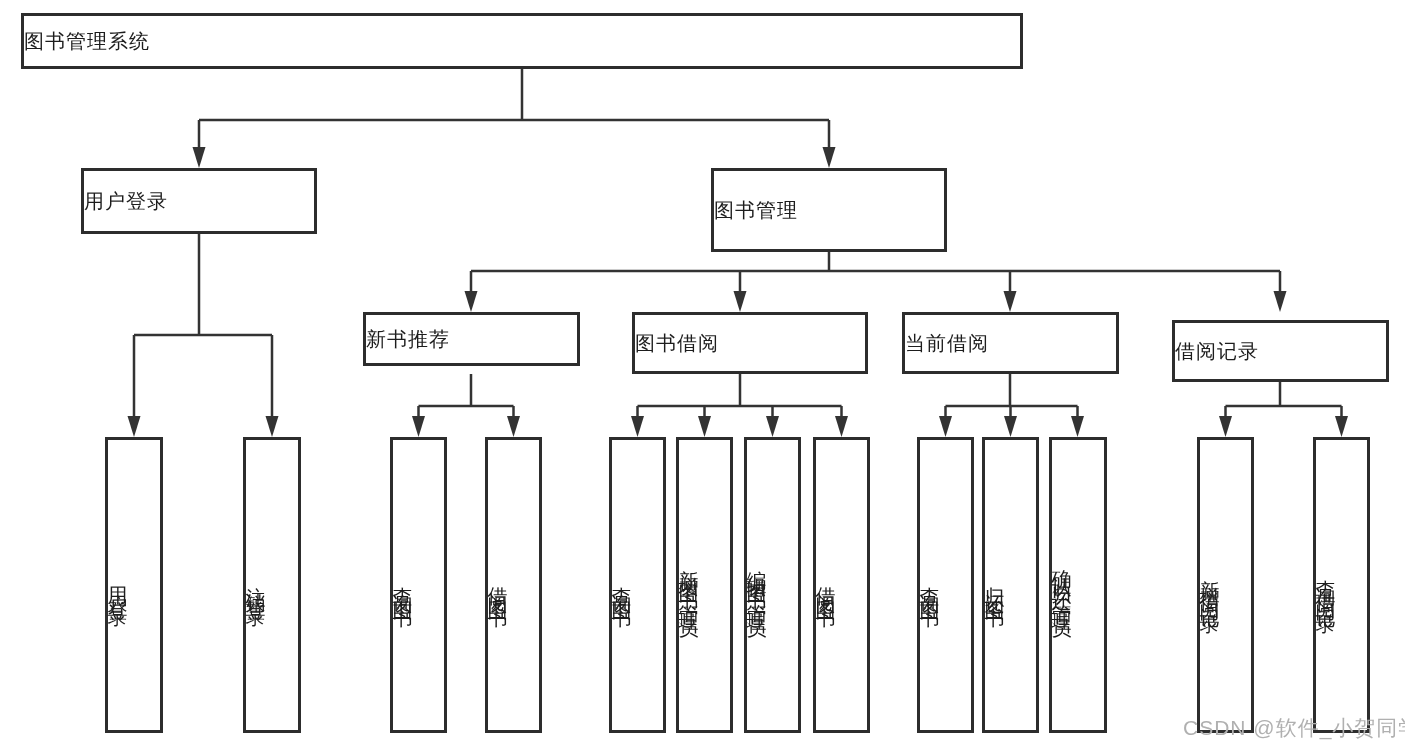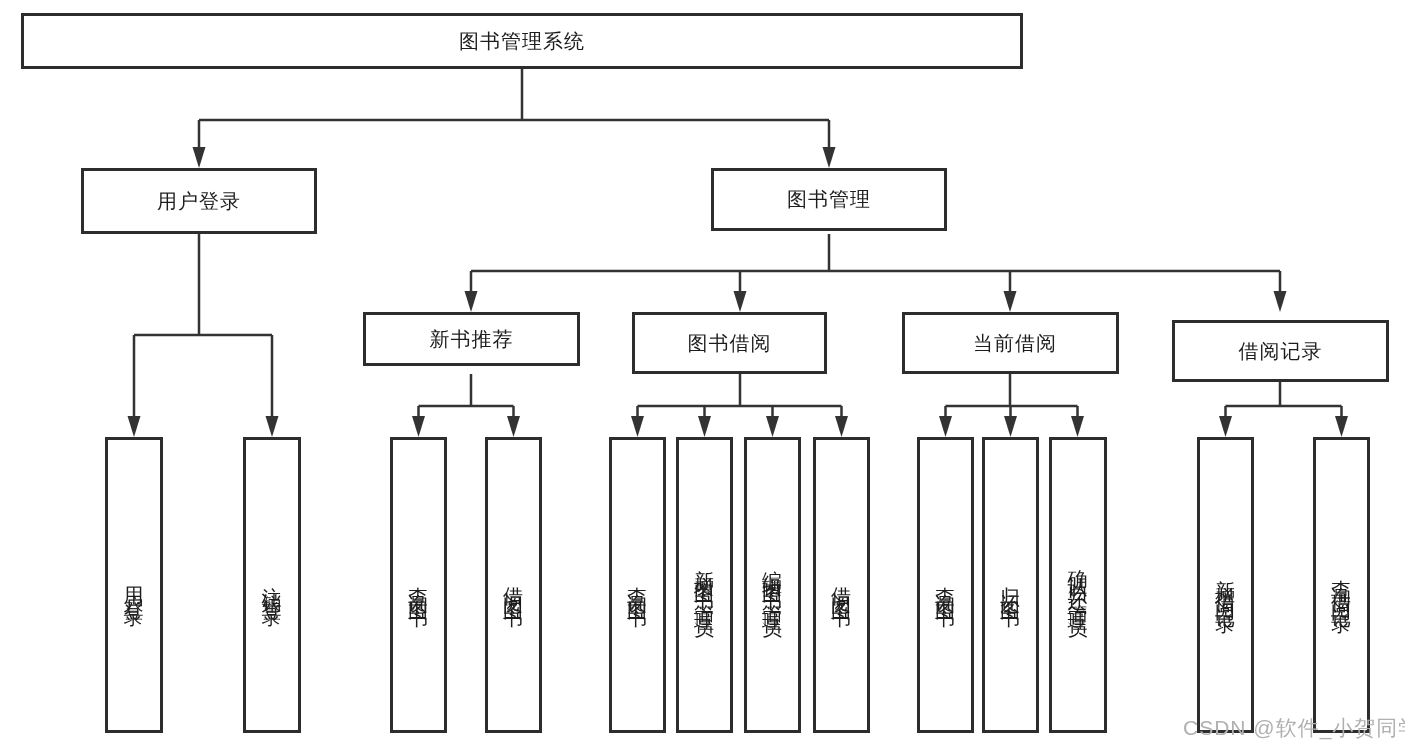--- a/index.html
+++ b/index.html
@@ -17,21 +17,20 @@
     left: 0; top: 0;
     width: 1405px; height: 747px;
   }
   .box {
     position: absolute;
     box-sizing: border-box;
     background: #ffffff;
     border: 3px solid #2d2d2d;
     display: flex;
     align-items: center;
-    justify-content: center;
   }
   .hbox {
     font-size: 20px;
     letter-spacing: 1px;
     white-space: nowrap;
   }
   .leaf span {
     writing-mode: vertical-rl;
     text-orientation: mixed;
     font-size: 20px;
@@ -87,31 +86,31 @@
     </g>
   </svg>
 
   <div class="box hbox" style="left:21px; top:13px; width:1002px; height:56px;">
     <span>图书管理系统</span>
   </div>
 
   <div class="box hbox" style="left:81px; top:168px; width:236px; height:66px;">
     <span>用户登录</span>
   </div>
-  <div class="box hbox" style="left:711px; top:168px; width:236px; height:63px;">
+  <div class="box hbox" style="left:711px; top:168px; width:236px; height:84px;">
     <span>图书管理</span>
   </div>
 
   <div class="box hbox" style="left:363px; top:312px; width:217px; height:54px;">
     <span>新书推荐</span>
   </div>
-  <div class="box hbox" style="left:632px; top:312px; width:195px; height:62px;">
+  <div class="box hbox" style="left:632px; top:312px; width:236px; height:62px;">
     <span>图书借阅</span>
   </div>
-  <div class="box hbox" style="left:902px; top:312px; width:217px; height:62px;padding-left:9px;">
+  <div class="box hbox" style="left:902px; top:312px; width:217px; height:62px;">
     <span>当前借阅</span>
   </div>
   <div class="box hbox" style="left:1172px; top:320px; width:217px; height:62px;">
     <span>借阅记录</span>
   </div>
 
   <div class="box leaf" style="left:105px; top:437px; width:58px; height:296px;">
     <span>用户登录</span>
   </div>
   <div class="box leaf" style="left:243px; top:437px; width:58px; height:296px;">

